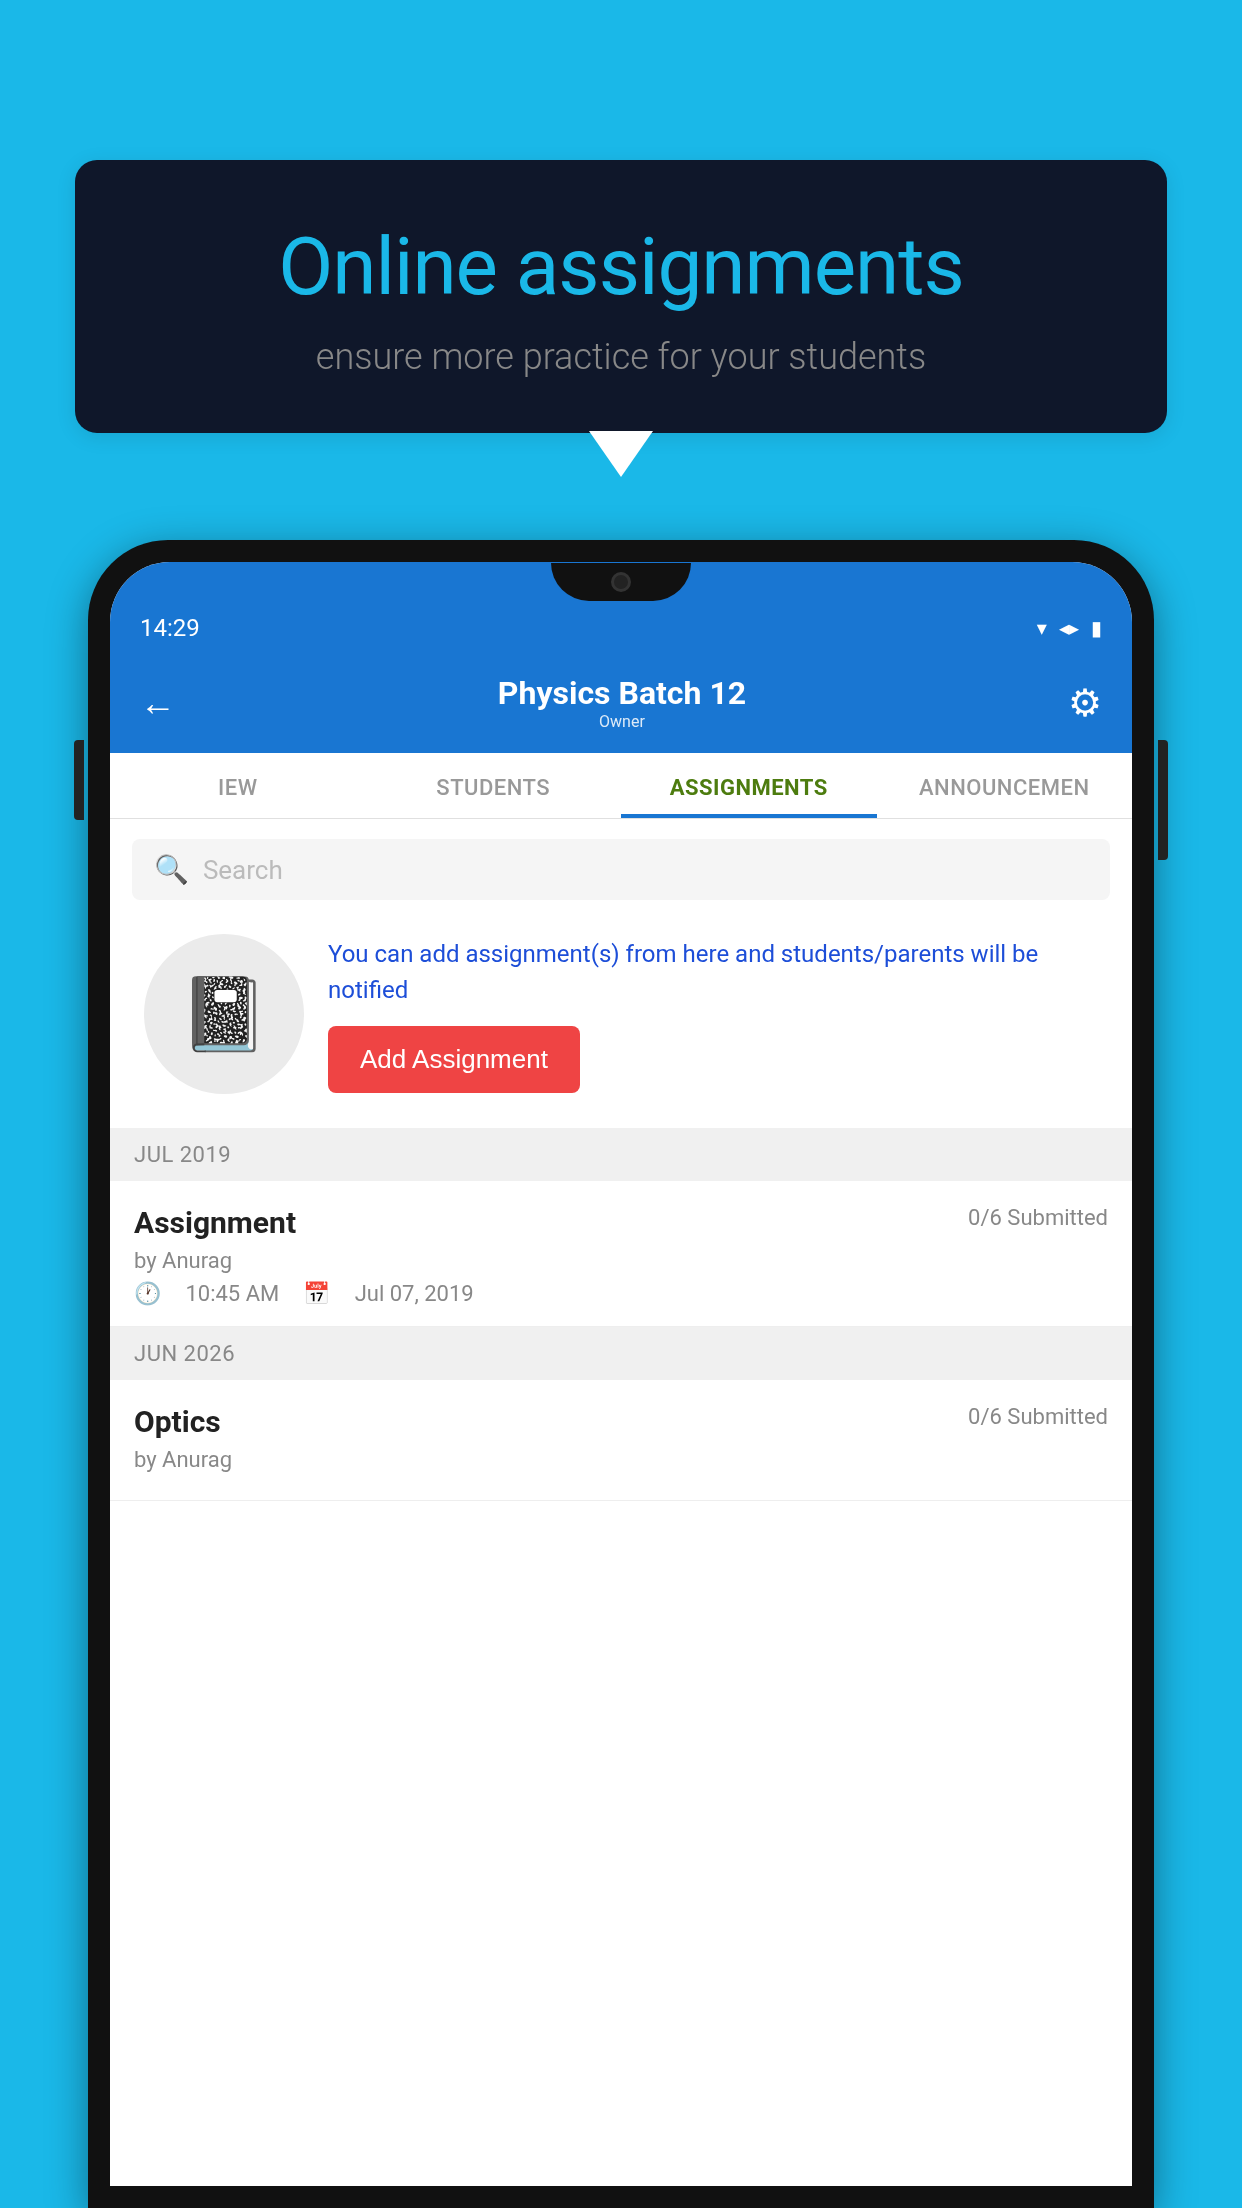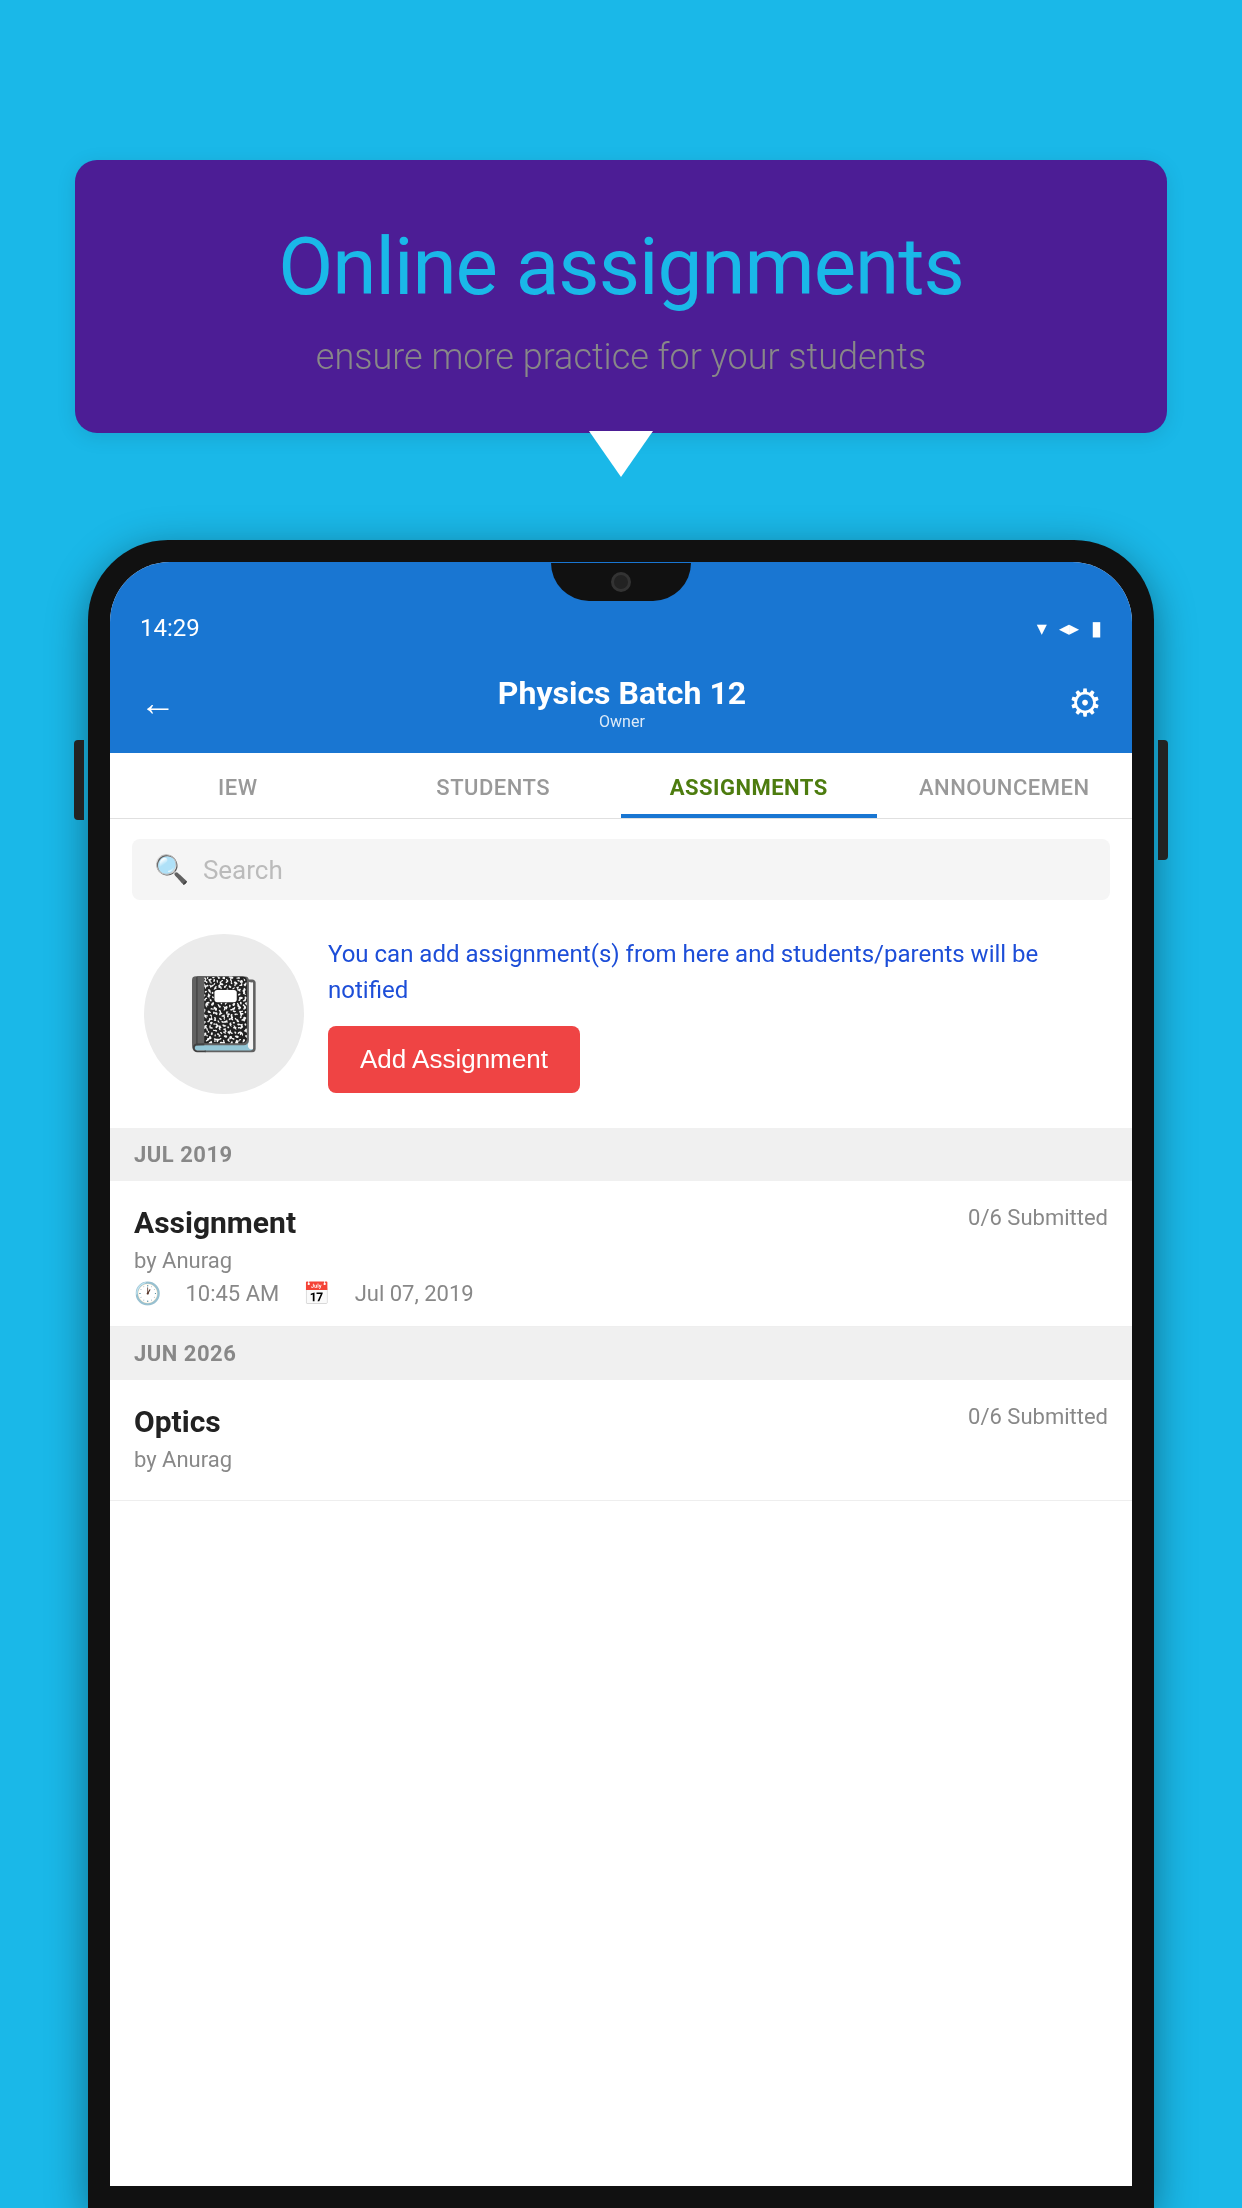--- a/index.html
+++ b/index.html
@@ -12,21 +12,21 @@
       overflow: hidden;
       position: relative;
     }
 
     
     .speech-bubble {
       position: absolute;
       top: 160px;
       left: 75px;
       right: 75px;
-      background: #4c1d95;
+      background: #0f172a;
       border-radius: 22px;
       padding: 60px 70px 55px;
       text-align: center;
       box-shadow: 0 4px 20px rgba(0,0,0,0.1);
     }
 
     .speech-bubble::after {
       content: '';
       position: absolute;
       bottom: -44px;
@@ -272,21 +272,21 @@
       font-weight: 400;
       cursor: pointer;
     }
 
     
     .month-sep {
       background: #f0f0f0;
       padding: 14px 24px;
       font-size: 22px;
       color: #888;
-      font-weight: 700;
+      font-weight: 400;
       letter-spacing: 0.5px;
     }
 
     
     .assignment-item {
       padding: 24px 24px 20px;
       border-bottom: 1px solid #eee;
       background: white;
     }
 

